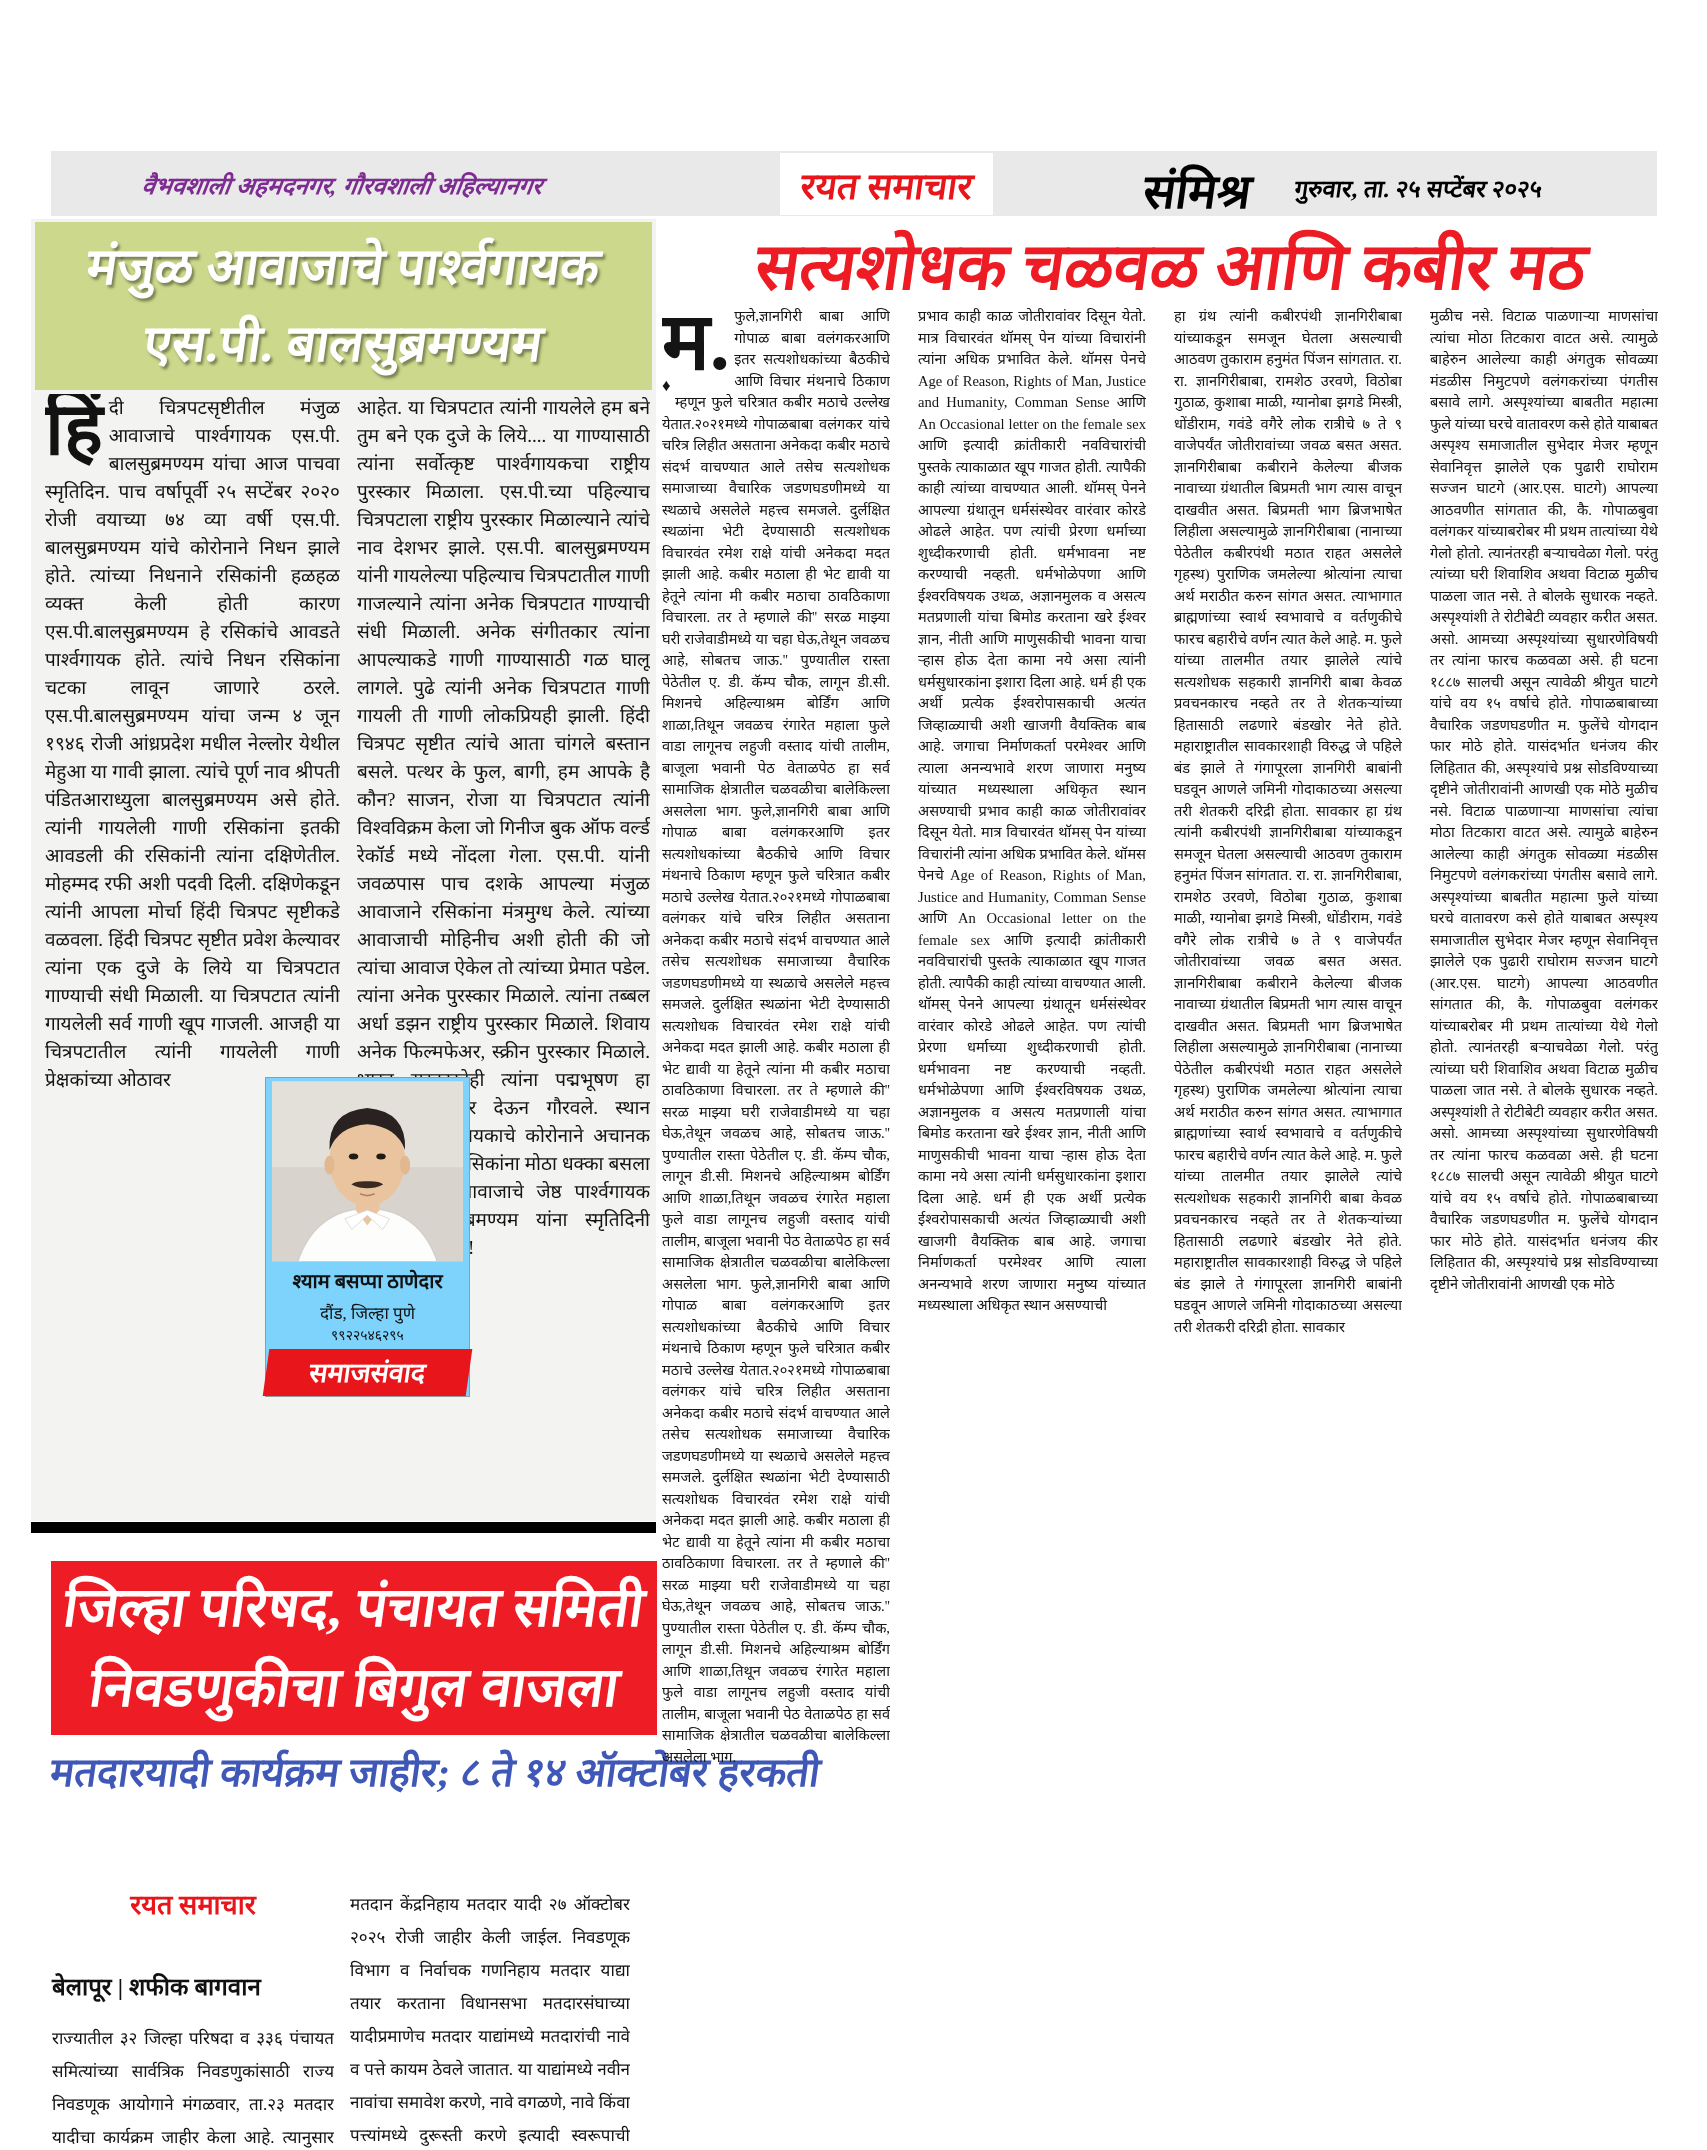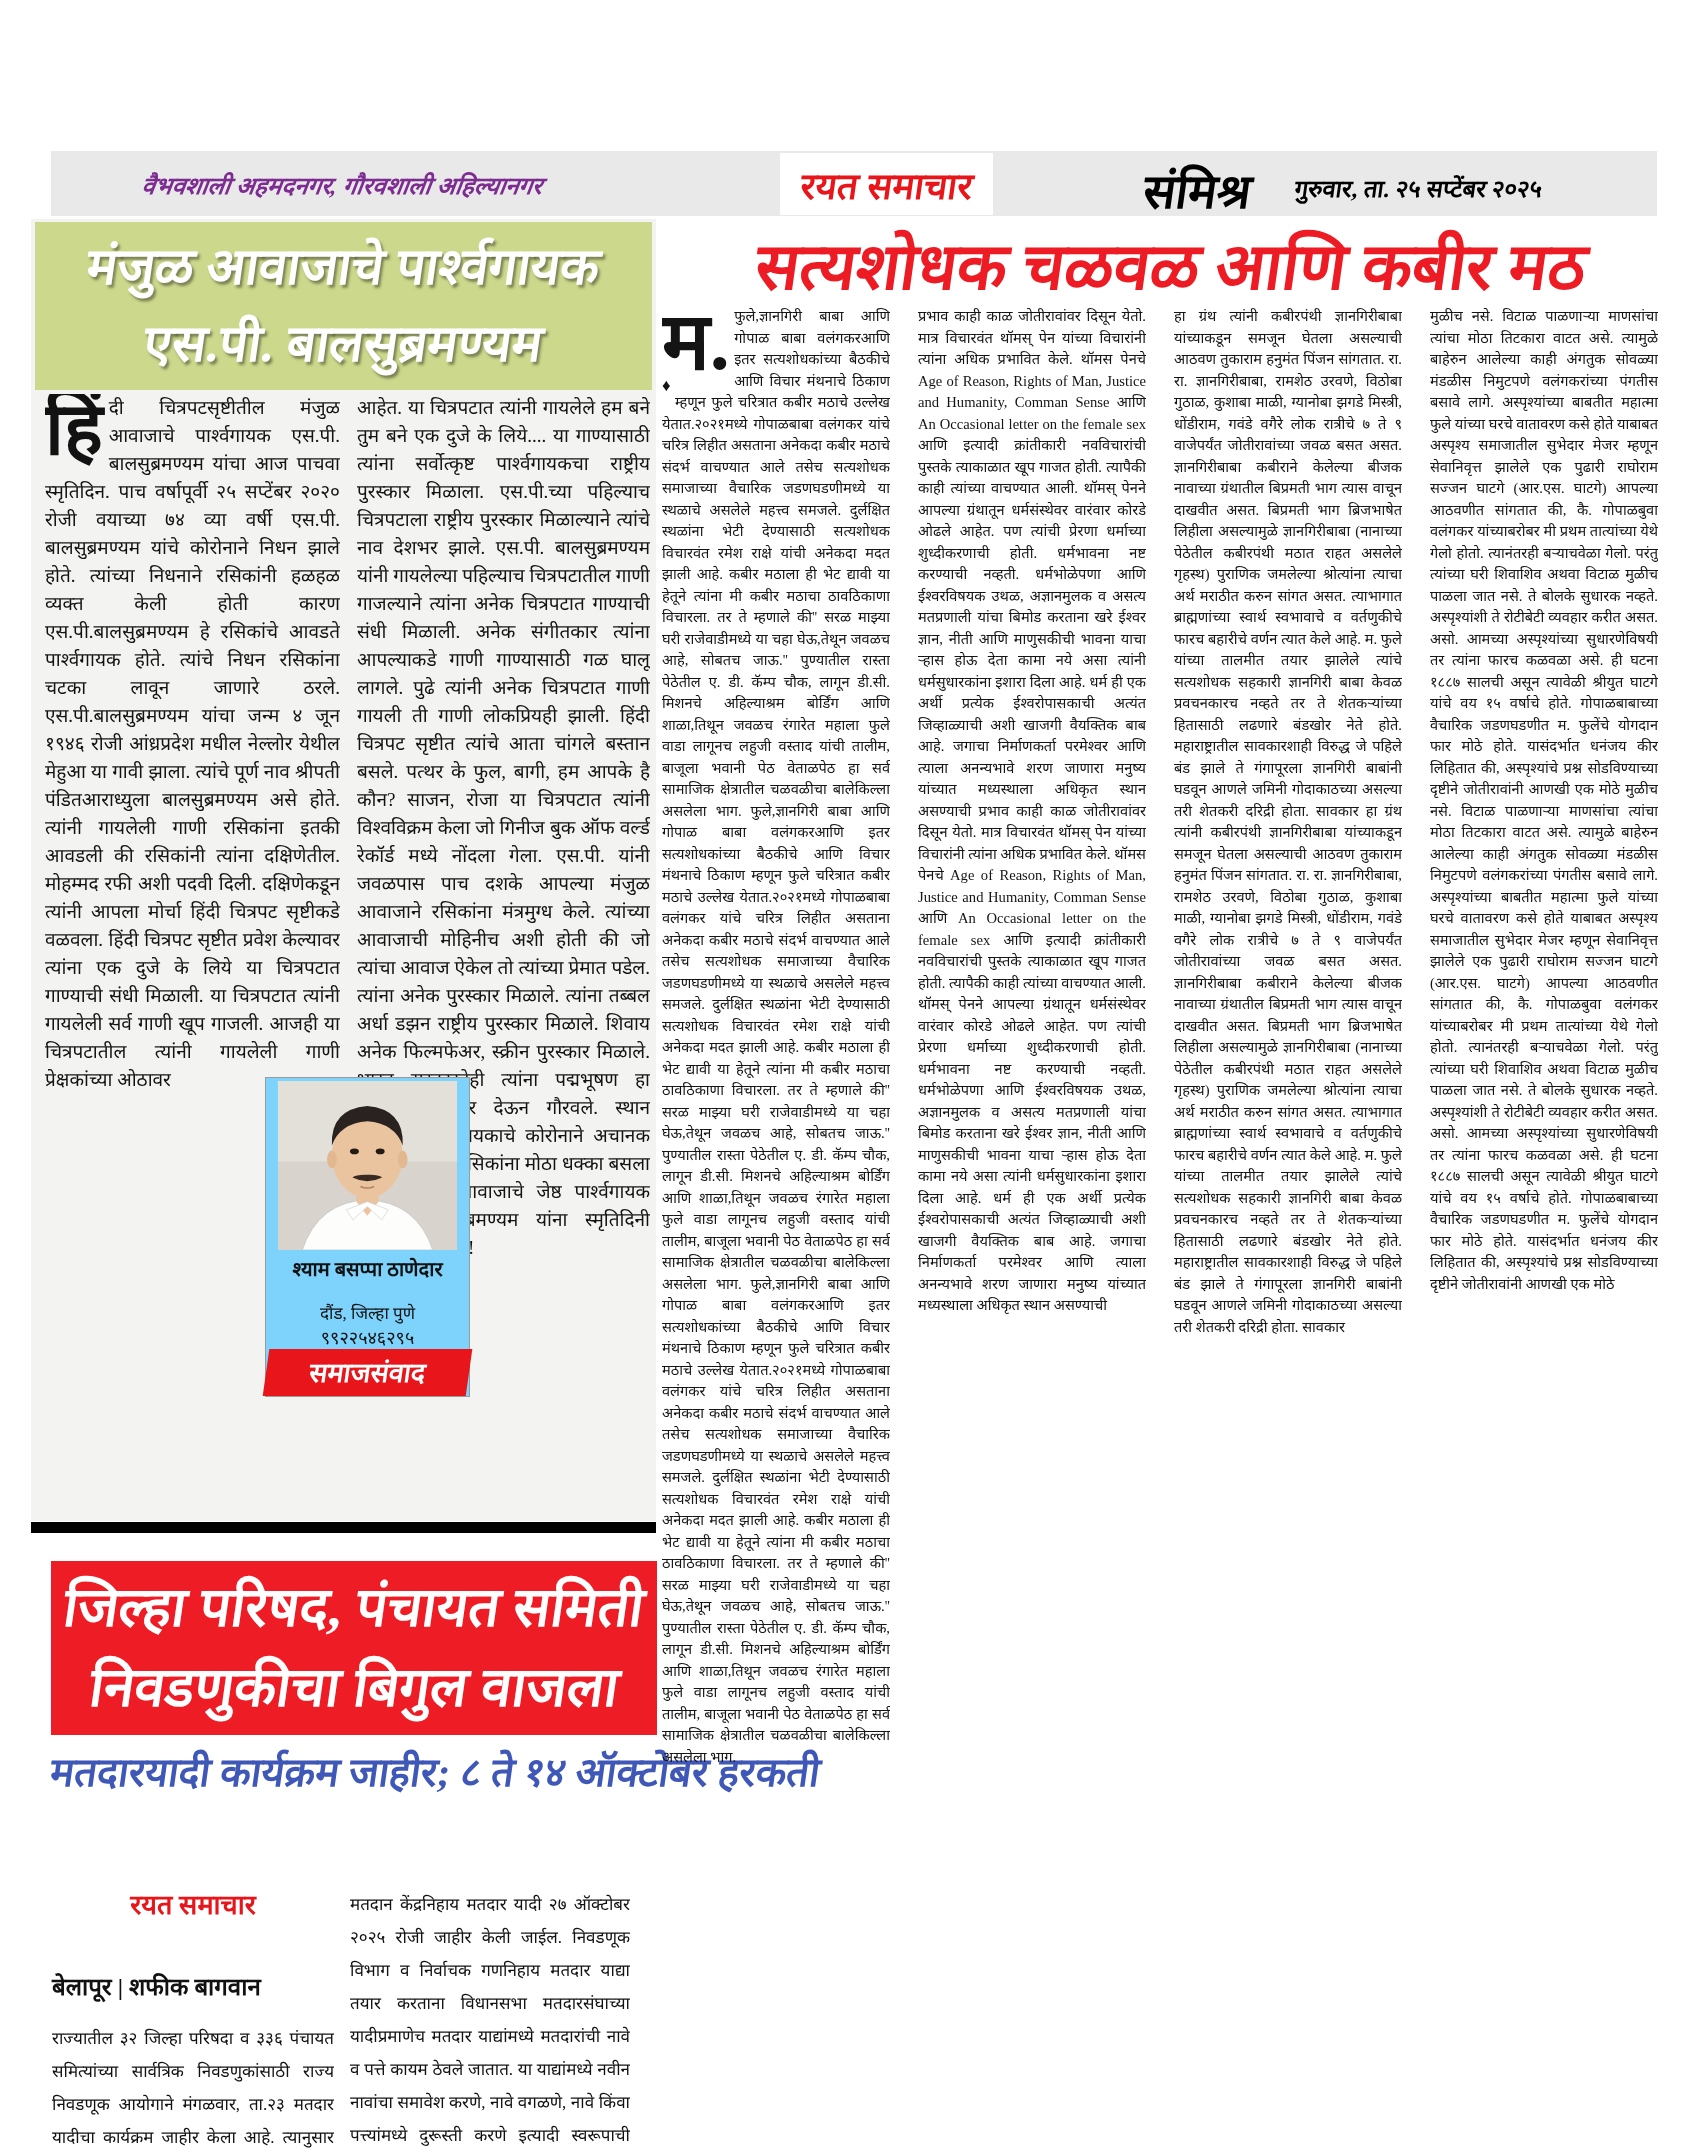--- a/index.html
+++ b/index.html
@@ -24,22 +24,22 @@
                  text-shadow:2.6px 2.6px 2.6px rgba(60,60,40,.55);}
   .lcol{overflow:hidden;text-align:justify;font-size:19px;line-height:28px;color:#121212;}
   .lcol1{left:45px;top:394px;width:295px;height:1114px;}
   .lcol2{left:357px;top:394px;width:293px;height:1114px;}
   .dropcap-l{float:left;font-size:73px;line-height:65px;font-weight:bold;padding:2.6px 6px 0 0;}
   
   .photo-frame{left:265px;top:1077px;width:205px;height:320px;background:#7dd3fc;
                border:1.7px solid #9a9a9a;box-sizing:border-box;display:flex;flex-direction:column;}
   .photo{width:191px;height:181px;margin:3.4px auto 0 auto;display:block;}
   .cap-name{font-weight:bold;font-size:20px;text-align:center;margin-top:4.3px;}
-  .cap-place{font-size:17px;text-align:center;margin-top:19px;}
-  .cap-phone{font-size:18px;text-align:center;margin-top:1px;}
+  .cap-place{font-size:17px;text-align:center;margin-top:7px;}
+  .cap-phone{font-size:14px;text-align:center;margin-top:1px;}
   .photo-label{margin-top:auto;background:#e8151a;color:#fff;font-weight:bold;font-size:27px;
                text-align:center;padding:4.3px 0 6px 0;}
   .black-rule{left:31px;top:1522px;width:625px;height:11.2px;background:#000;}
   
   .red-box{left:51px;top:1561px;width:606px;height:174px;background:#ee1c25;
            display:flex;flex-direction:column;align-items:center;justify-content:center;}
   .red-box .hl{color:#ffffff;font-weight:bold;font-size:55px;line-height:80px;white-space:nowrap;}
   .bl-subhead{left:51px;top:1743px;width:606px;text-align:center;color:#3f58b8;
               font-weight:bold;font-size:40px;white-space:nowrap;}
   .bl-byline{left:52px;top:1885px;width:282px;text-align:center;color:#e8151a;

